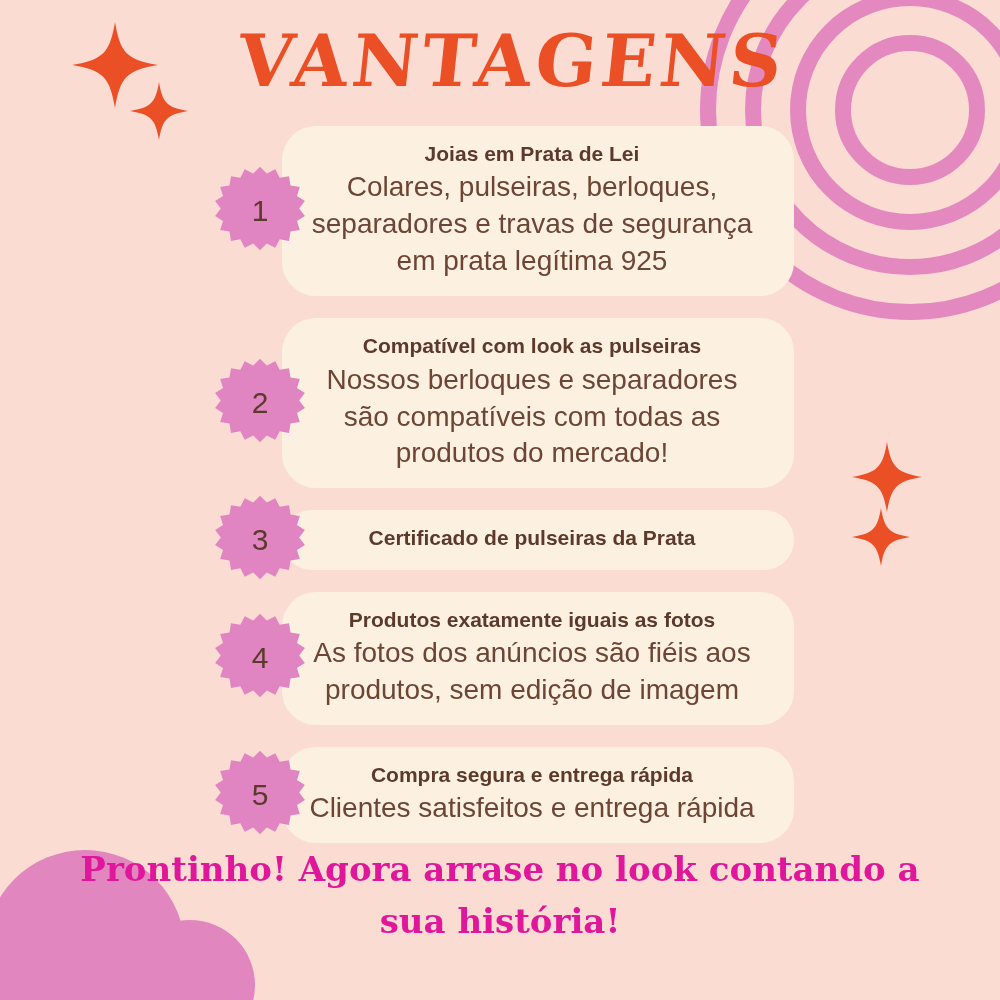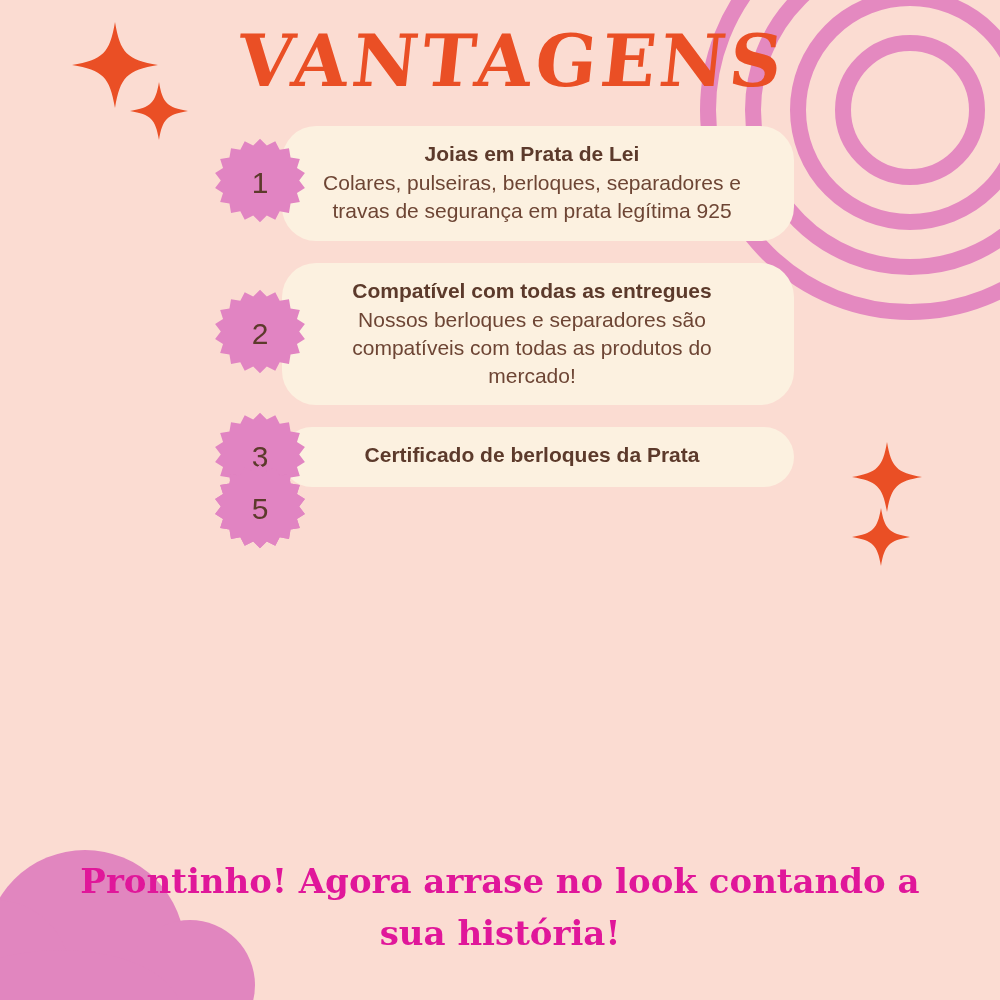--- a/index.html
+++ b/index.html
@@ -97,21 +97,21 @@
     color:#6d4534;
   }
   .card h3 {
     font-size:21px;
     font-weight:700;
     line-height:1.35;
     color:#5c3a2b;
     margin-bottom:1px;
   }
   .card p {
-    font-size:21px;
+    font-size:28px;
     line-height:1.32;
     color:#6d4534;
   }
 
   
   .badge {
     position:absolute;
     left:0;
     top:50%;
     transform:translateY(-50%);
@@ -130,21 +130,21 @@
     font-size:30px;
     font-weight:400;
     color:#5c3a2b;
     font-family:"Liberation Sans", sans-serif;
   }
 
   
   .footer {
     position:absolute;
     left:0;
-    bottom:40px;
+    bottom:52px;
     width:1000px;
     text-align:center;
     font-family:"DejaVu Serif", serif;
     font-weight:700;
     font-size:34px;
     line-height:1.55;
     color:#e0179a;
     padding:0 50px;
   }
 </style>
@@ -204,50 +204,58 @@
   </div>
 
   <div class="item">
     <div class="badge">
       <svg viewBox="0 0 100 100" aria-hidden="true">
           <path d="M50 2 L57.4 9.3 L66.6 4.6 L71.4 13.8 L81.5 12.1 L83.2 22.2 L93.3 23.9 L90.2 33.6 L98.8 39.2 L92.6 47.3 L98.8 55.4 L90.2 61 L93.3 70.7 L83.2 72.4 L81.5 82.5 L71.4 80.8 L66.6 90 L57.4 85.3 L50 92.6 L42.6 85.3 L33.4 90 L28.6 80.8 L18.5 82.5 L16.8 72.4 L6.7 70.7 L9.8 61 L1.2 55.4 L7.4 47.3 L1.2 39.2 L9.8 33.6 L6.7 23.9 L16.8 22.2 L18.5 12.1 L28.6 13.8 L33.4 4.6 L42.6 9.3 Z" fill="#e184c2"></path>
         </svg>
       <div class="num">2</div>
     </div>
     <div class="card">
-      <h3>Compatível com todas as entregues</h3>
+      <h3>Compatível com look as pulseiras</h3>
       <p>Nossos berloques e separadores são compatíveis com todas as produtos do mercado!</p>
     </div>
   </div>
 
   <div class="item">
     <div class="badge">
       <svg viewBox="0 0 100 100" aria-hidden="true">
           <path d="M50 2 L57.4 9.3 L66.6 4.6 L71.4 13.8 L81.5 12.1 L83.2 22.2 L93.3 23.9 L90.2 33.6 L98.8 39.2 L92.6 47.3 L98.8 55.4 L90.2 61 L93.3 70.7 L83.2 72.4 L81.5 82.5 L71.4 80.8 L66.6 90 L57.4 85.3 L50 92.6 L42.6 85.3 L33.4 90 L28.6 80.8 L18.5 82.5 L16.8 72.4 L6.7 70.7 L9.8 61 L1.2 55.4 L7.4 47.3 L1.2 39.2 L9.8 33.6 L6.7 23.9 L16.8 22.2 L18.5 12.1 L28.6 13.8 L33.4 4.6 L42.6 9.3 Z" fill="#e184c2"></path>
         </svg>
       <div class="num">3</div>
     </div>
     <div class="card">
-      <h3>Certificado de berloques da Prata</h3>
+      <h3>Certificado de pulseiras da Prata</h3>
     </div>
   </div>
 
   <div class="item">
     <div class="badge">
       <svg viewBox="0 0 100 100" aria-hidden="true">
           <path d="M50 2 L57.4 9.3 L66.6 4.6 L71.4 13.8 L81.5 12.1 L83.2 22.2 L93.3 23.9 L90.2 33.6 L98.8 39.2 L92.6 47.3 L98.8 55.4 L90.2 61 L93.3 70.7 L83.2 72.4 L81.5 82.5 L71.4 80.8 L66.6 90 L57.4 85.3 L50 92.6 L42.6 85.3 L33.4 90 L28.6 80.8 L18.5 82.5 L16.8 72.4 L6.7 70.7 L9.8 61 L1.2 55.4 L7.4 47.3 L1.2 39.2 L9.8 33.6 L6.7 23.9 L16.8 22.2 L18.5 12.1 L28.6 13.8 L33.4 4.6 L42.6 9.3 Z" fill="#e184c2"></path>
         </svg>
       <div class="num">4</div>
     </div>
+    <div class="card">
+      <h3>Produtos exatamente iguais as fotos</h3>
+      <p>As fotos dos anúncios são fiéis aos produtos, sem edição de imagem</p>
+    </div>
   </div>
 
   <div class="item">
     <div class="badge">
       <svg viewBox="0 0 100 100" aria-hidden="true">
           <path d="M50 2 L57.4 9.3 L66.6 4.6 L71.4 13.8 L81.5 12.1 L83.2 22.2 L93.3 23.9 L90.2 33.6 L98.8 39.2 L92.6 47.3 L98.8 55.4 L90.2 61 L93.3 70.7 L83.2 72.4 L81.5 82.5 L71.4 80.8 L66.6 90 L57.4 85.3 L50 92.6 L42.6 85.3 L33.4 90 L28.6 80.8 L18.5 82.5 L16.8 72.4 L6.7 70.7 L9.8 61 L1.2 55.4 L7.4 47.3 L1.2 39.2 L9.8 33.6 L6.7 23.9 L16.8 22.2 L18.5 12.1 L28.6 13.8 L33.4 4.6 L42.6 9.3 Z" fill="#e184c2"></path>
         </svg>
       <div class="num">5</div>
     </div>
+    <div class="card">
+      <h3>Compra segura e entrega rápida</h3>
+      <p>Clientes satisfeitos e entrega rápida</p>
+    </div>
   </div>
 
 </div>
 
 <div class="footer">Prontinho! Agora arrase no look contando a sua história!</div>
 
 </body></html>

